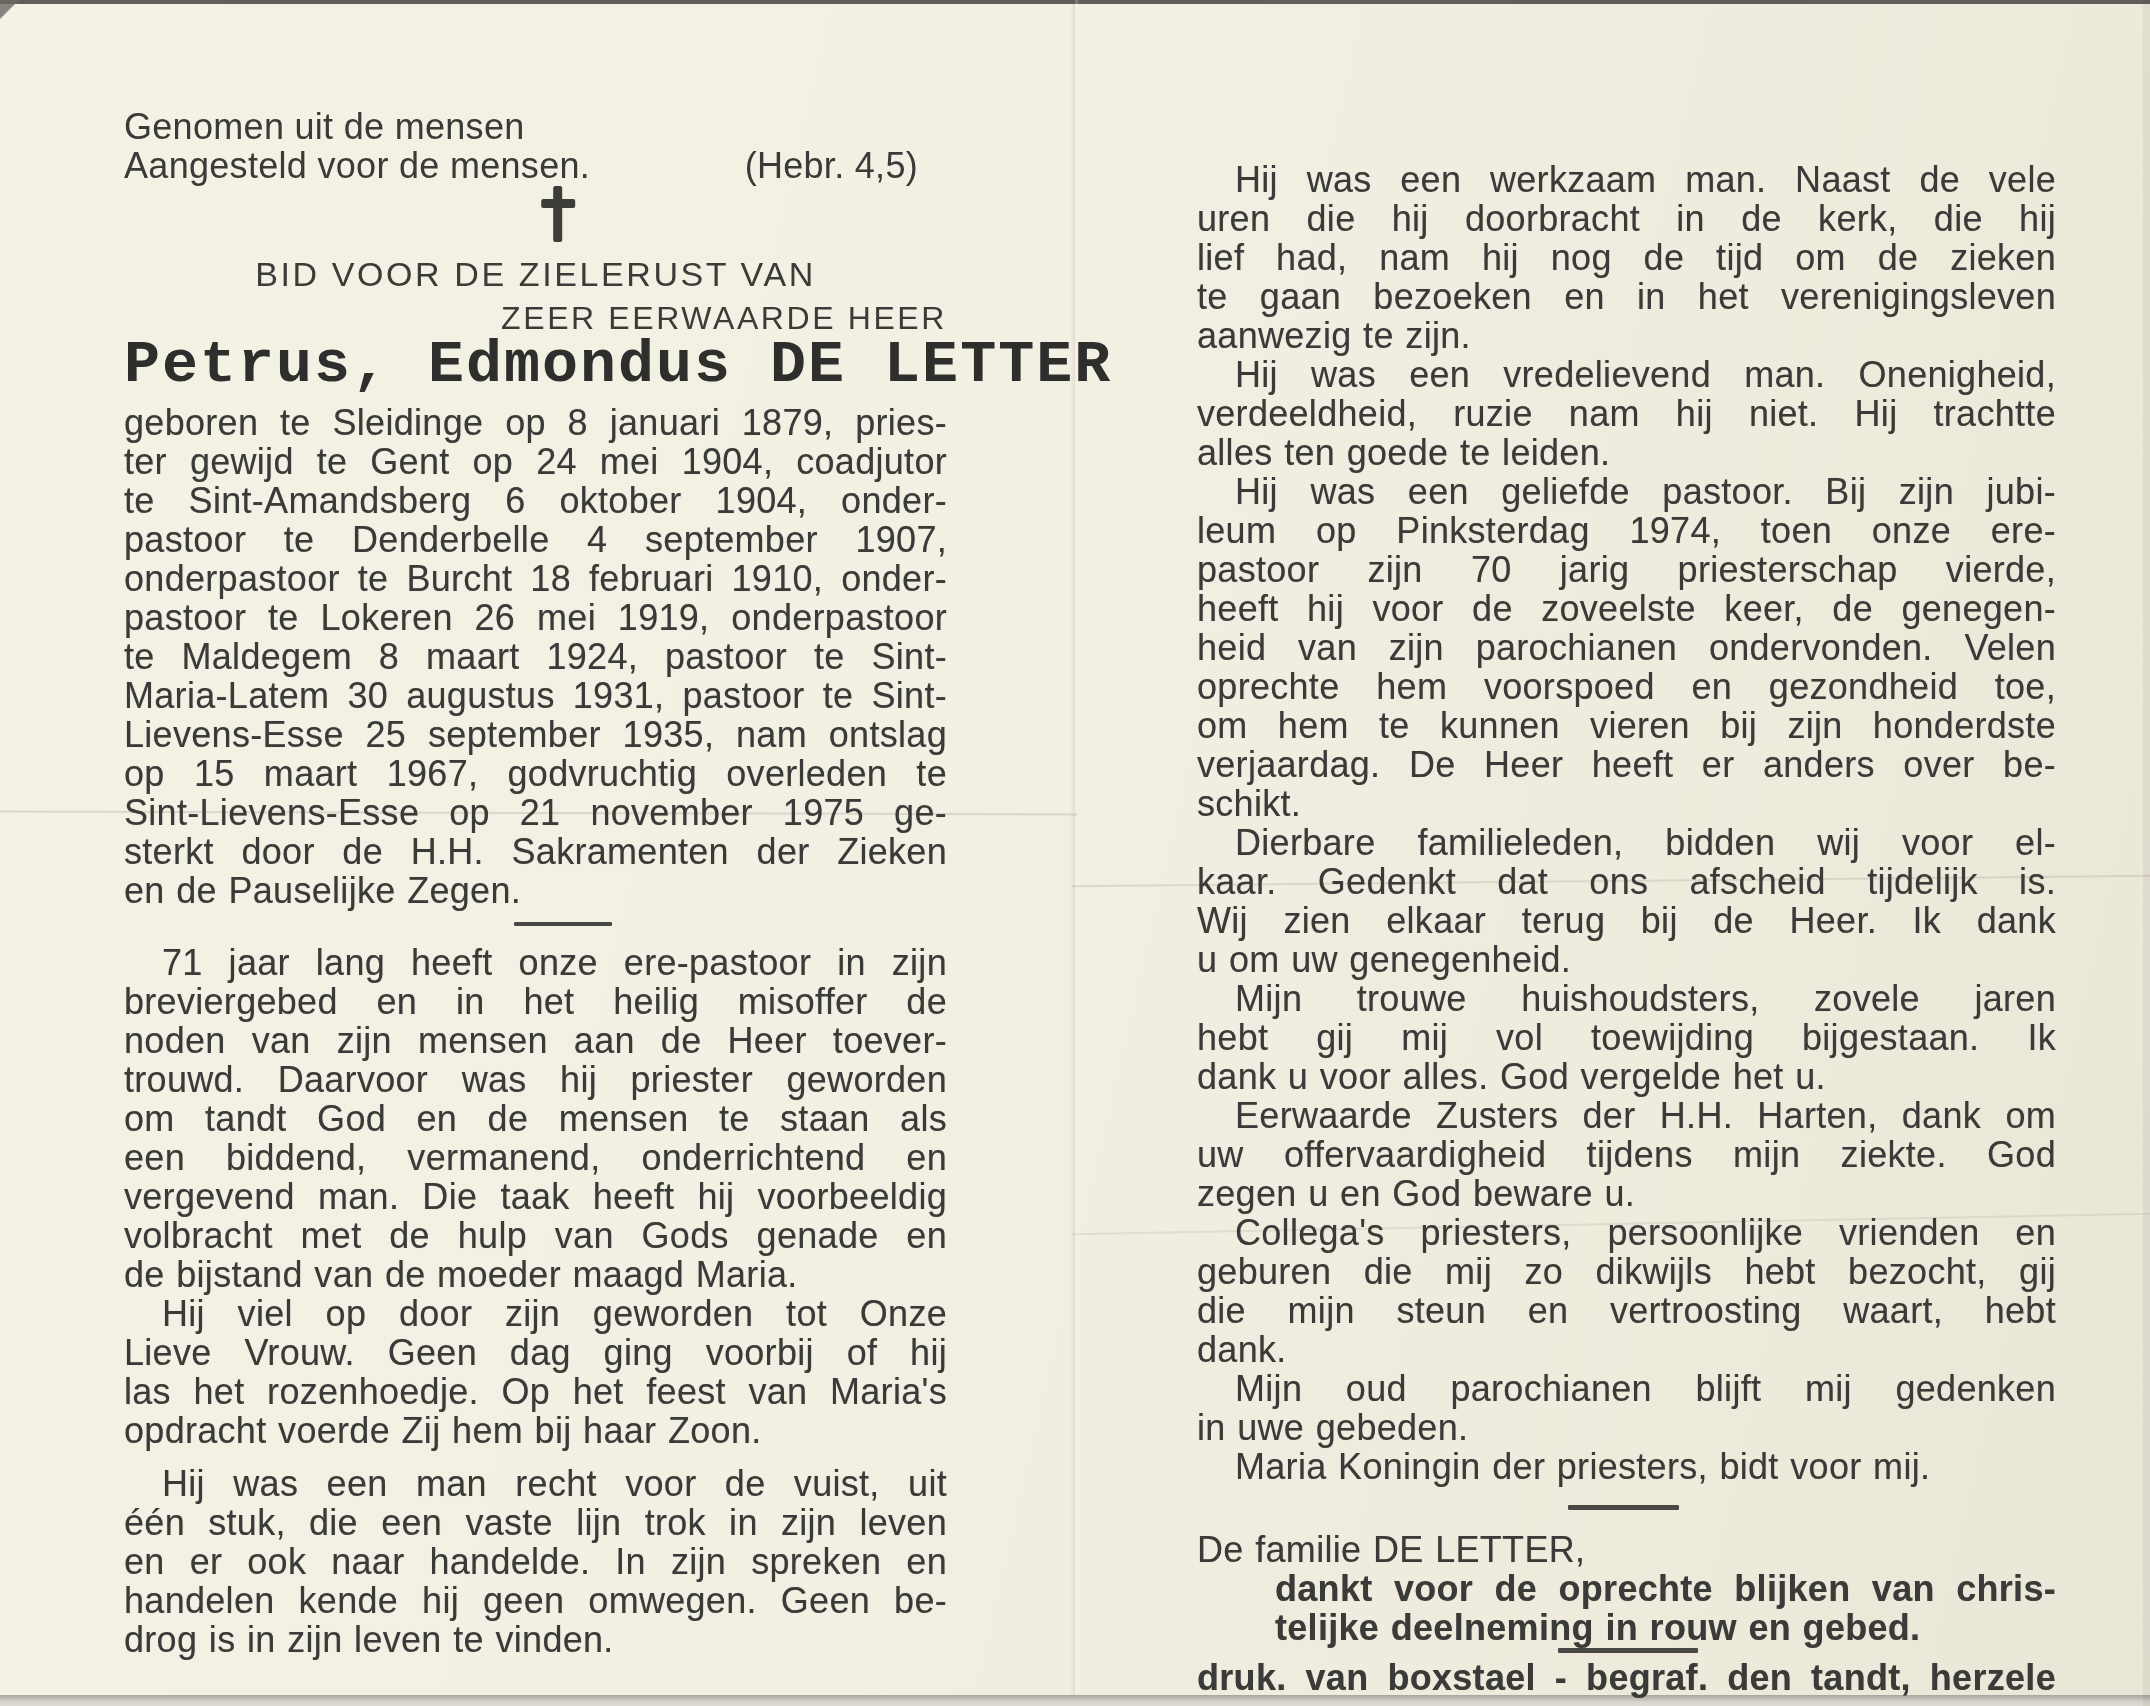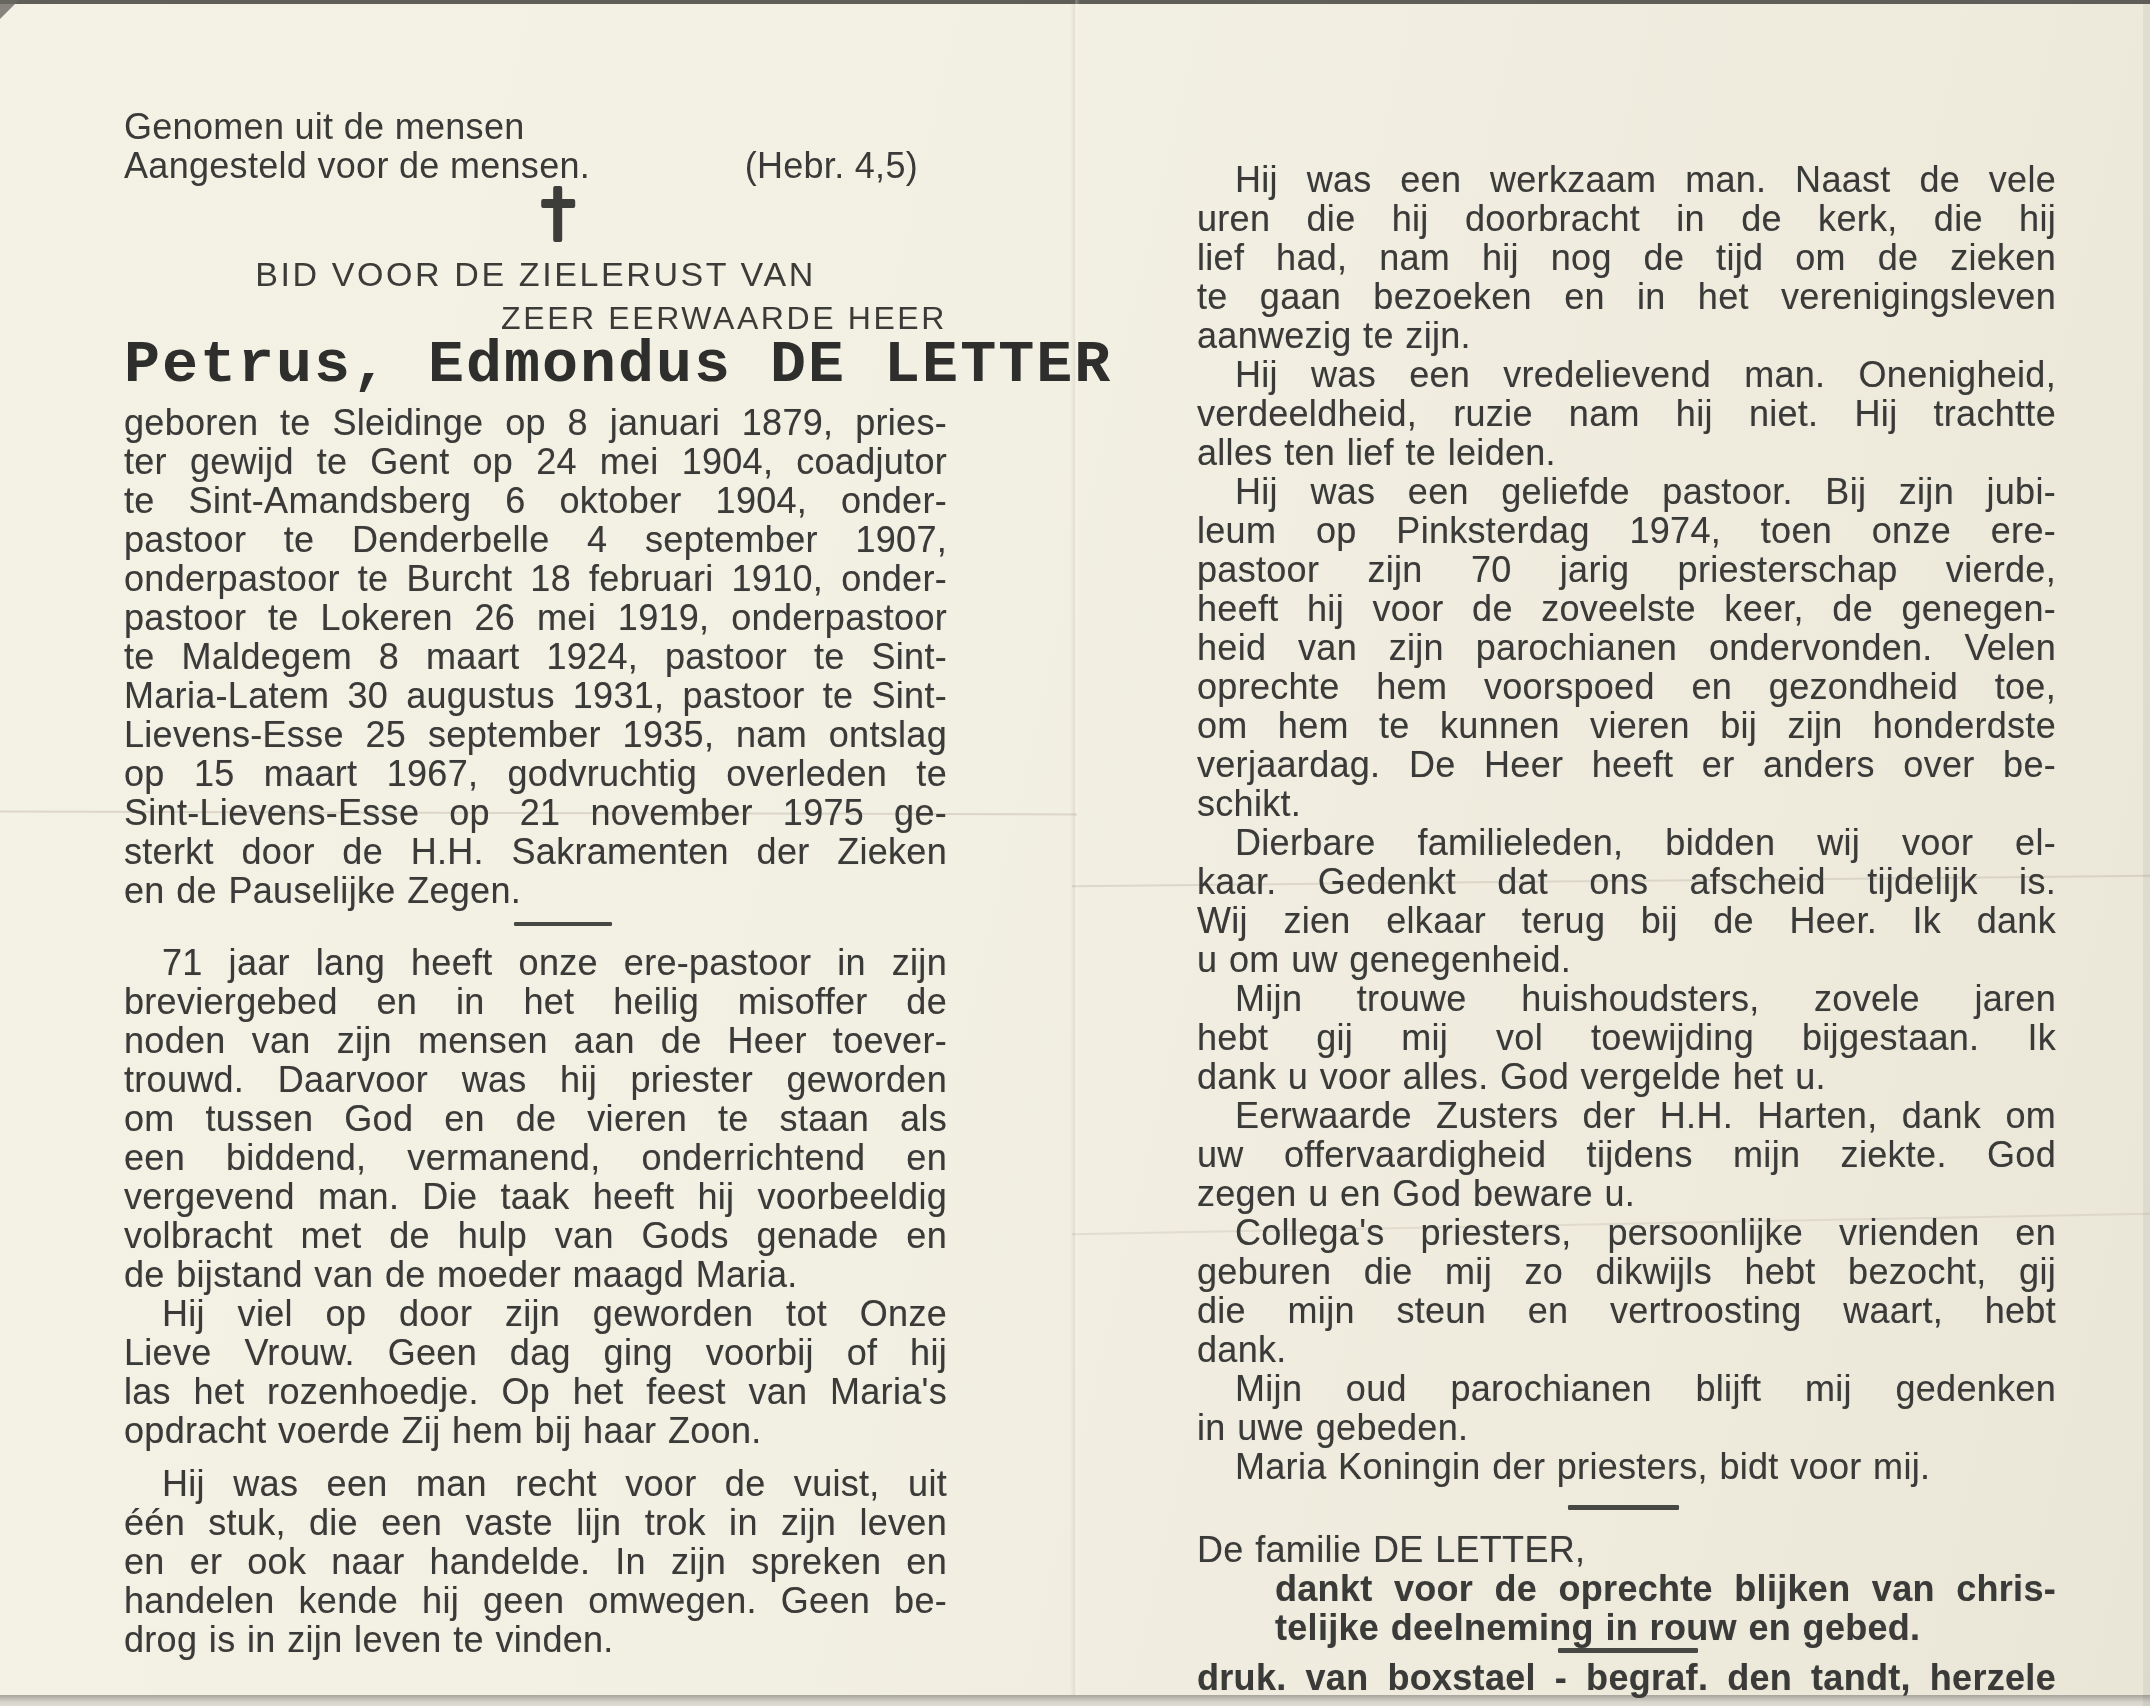--- a/index.html
+++ b/index.html
@@ -104,21 +104,21 @@
         <div class="ln">Sint-Lievens-Esse op 21 november 1975 ge-</div>
         <div class="ln">sterkt door de H.H. Sakramenten der Zieken</div>
         <div class="ln last">en de Pauselijke Zegen.</div>
       </div>
       <div class="rule rule-left"></div>
       <div class="para p-71 indent">
         <div class="ln">71 jaar lang heeft onze ere-pastoor in zijn</div>
         <div class="ln">breviergebed en in het heilig misoffer de</div>
         <div class="ln">noden van zijn mensen aan de Heer toever-</div>
         <div class="ln">trouwd. Daarvoor was hij priester geworden</div>
-        <div class="ln">om tussen God en de vieren te staan als</div>
+        <div class="ln">om tandt God en de mensen te staan als</div>
         <div class="ln">een biddend, vermanend, onderrichtend en</div>
         <div class="ln">vergevend man. Die taak heeft hij voorbeeldig</div>
         <div class="ln">volbracht met de hulp van Gods genade en</div>
         <div class="ln last">de bijstand van de moeder maagd Maria.</div>
       </div>
       <div class="para p-hijviel indent">
         <div class="ln">Hij viel op door zijn geworden tot Onze</div>
         <div class="ln">Lieve Vrouw. Geen dag ging voorbij of hij</div>
         <div class="ln">las het rozenhoedje. Op het feest van Maria's</div>
         <div class="ln last">opdracht voerde Zij hem bij haar Zoon.</div>
@@ -138,21 +138,21 @@
       <div class="para p-r1 indent">
         <div class="ln">Hij was een werkzaam man. Naast de vele</div>
         <div class="ln">uren die hij doorbracht in de kerk, die hij</div>
         <div class="ln">lief had, nam hij nog de tijd om de zieken</div>
         <div class="ln">te gaan bezoeken en in het verenigingsleven</div>
         <div class="ln last">aanwezig te zijn.</div>
       </div>
       <div class="para p-r2 indent">
         <div class="ln">Hij was een vredelievend man. Onenigheid,</div>
         <div class="ln">verdeeldheid, ruzie nam hij niet. Hij trachtte</div>
-        <div class="ln last">alles ten lief te leiden.</div>
+        <div class="ln last">alles ten goede te leiden.</div>
       </div>
       <div class="para p-r3 indent">
         <div class="ln">Hij was een geliefde pastoor. Bij zijn jubi-</div>
         <div class="ln">leum op Pinksterdag 1974, toen onze ere-</div>
         <div class="ln">pastoor zijn 70 jarig priesterschap vierde,</div>
         <div class="ln">heeft hij voor de zoveelste keer, de genegen-</div>
         <div class="ln">heid van zijn parochianen ondervonden. Velen</div>
         <div class="ln">oprechte hem voorspoed en gezondheid toe,</div>
         <div class="ln">om hem te kunnen vieren bij zijn honderdste</div>
         <div class="ln">verjaardag. De Heer heeft er anders over be-</div>

